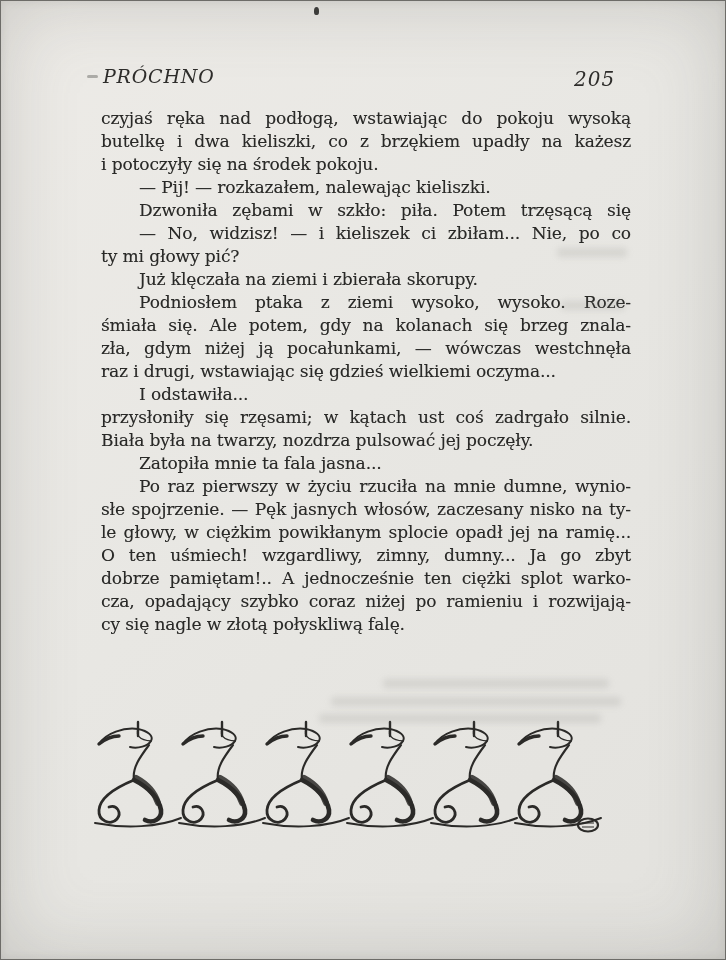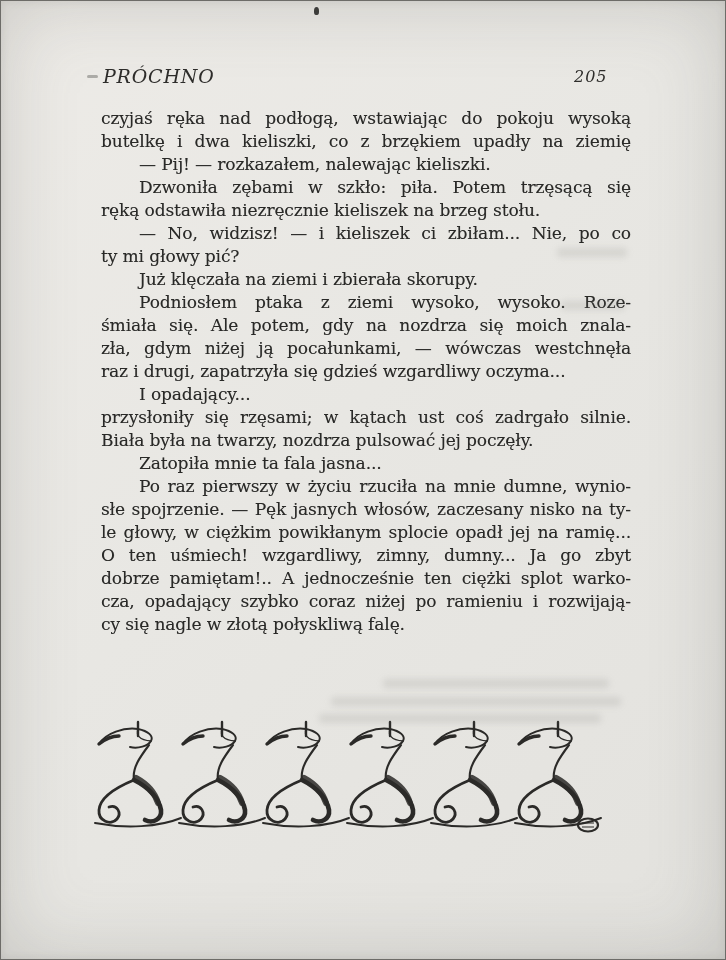--- a/index.html
+++ b/index.html
@@ -27,21 +27,21 @@
     position:absolute; left:86px; top:74px; width:11px; height:3px;
     background:rgba(110,110,106,0.5); border-radius:2px;
   }
   .header-title {
     position:absolute; left:102px; top:64px;
     font-style:italic; font-size:19px; letter-spacing:0.8px;
     color:#2e2d2b;
   }
   .page-number {
     position:absolute; left:573px; top:66px;
-    font-style:italic; font-size:16px; letter-spacing:1px;
+    font-style:italic; font-size:20px; letter-spacing:1px;
     color:#2e2d2b;
   }
   .body-text {
     position:absolute; left:100px; top:106px; width:530px;
     font-size:17px; line-height:23px; letter-spacing:-0.1px;
     color:#292927;
     text-shadow:0.2px 0.2px 0 rgba(41,41,39,0.35);
   }
   .para { margin:0; }
   .line { height:23px; white-space:nowrap; }
@@ -66,44 +66,44 @@
 
   <div class="speck"></div>
   <div class="margin-dash"></div>
 
   <span class="header-title">PRÓCHNO</span>
   <span class="page-number">205</span>
 
   <div class="body-text" id="bodyText">
       <div class="para">
         <div class="line just">czyjaś ręka nad podłogą, wstawiając do pokoju wysoką</div>
-        <div class="line just">butelkę i dwa kieliszki, co z brzękiem upadły na ziemię</div>
+        <div class="line just">butelkę i dwa kieliszki, co z brzękiem upadły na każesz</div>
+        <div class="line">i potoczyły się na środek pokoju.</div>
       </div>
       <div class="para">
         <div class="line ind">— Pij! — rozkazałem, nalewając kieliszki.</div>
       </div>
       <div class="para">
         <div class="line just ind">Dzwoniła zębami w szkło: piła. Potem trzęsącą się</div>
-        <div class="line">ręką odstawiła niezręcznie kieliszek na brzeg stołu.</div>
       </div>
       <div class="para">
         <div class="line just ind">— No, widzisz! — i kieliszek ci zbiłam... Nie, po co</div>
         <div class="line">ty mi głowy pić?</div>
       </div>
       <div class="para">
         <div class="line ind">Już klęczała na ziemi i zbierała skorupy.</div>
       </div>
       <div class="para">
         <div class="line just ind">Podniosłem ptaka z ziemi wysoko, wysoko. Roze-</div>
-        <div class="line just">śmiała się. Ale potem, gdy na nozdrza się moich znala-</div>
+        <div class="line just">śmiała się. Ale potem, gdy na kolanach się brzeg znala-</div>
         <div class="line just">zła, gdym niżej ją pocałunkami, — wówczas westchnęła</div>
-        <div class="line">raz i drugi, zapatrzyła się gdzieś wzgardliwy oczyma...</div>
+        <div class="line">raz i drugi, wstawiając się gdzieś wielkiemi oczyma...</div>
       </div>
       <div class="para">
-        <div class="line ind">I opadający...</div>
+        <div class="line ind">I odstawiła...</div>
       </div>
       <div class="para">
         <div class="line just">przysłoniły się rzęsami; w kątach ust coś zadrgało silnie.</div>
         <div class="line">Biała była na twarzy, nozdrza pulsować jej poczęły.</div>
       </div>
       <div class="para">
         <div class="line ind">Zatopiła mnie ta fala jasna...</div>
       </div>
       <div class="para">
         <div class="line just ind">Po raz pierwszy w życiu rzuciła na mnie dumne, wynio-</div>

